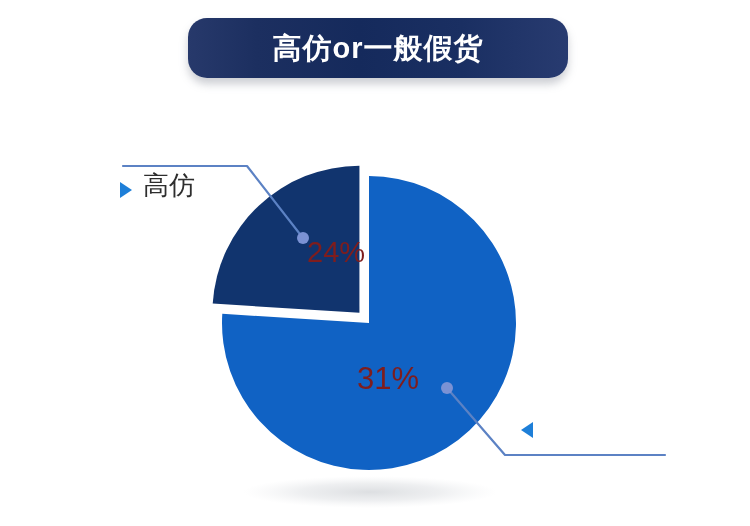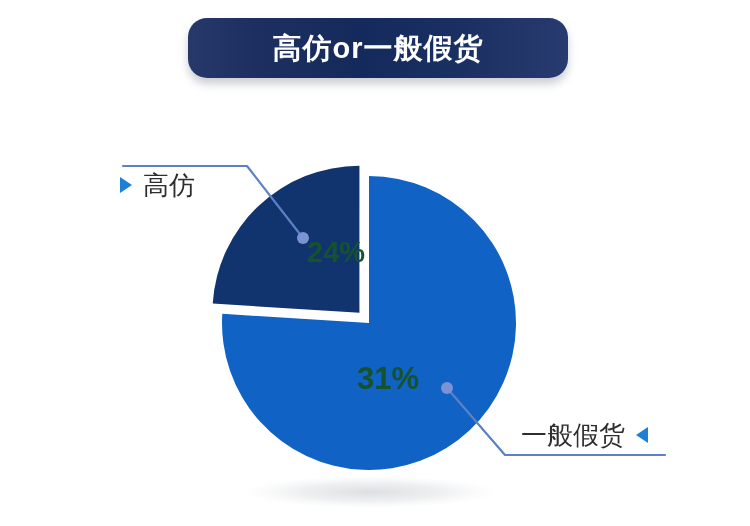--- a/index.html
+++ b/index.html
@@ -58,34 +58,34 @@
   #chart-svg {
     position: absolute;
     left: 0;
     top: 0;
     display: block;
   }
 
   
   .slice-value {
     position: absolute;
-    color: #14532d;
+    color: #7f1d1d;
     font-size: 30px;
-    font-weight: bold;
+    font-weight: normal;
     white-space: nowrap;
     line-height: 1;
   }
   #value-small { left: 307px; top: 238px; font-size: 29px; }
   #value-large { left: 357px; top: 363px; font-size: 31px; }
 
   
   .cat-label {
     position: absolute;
     display: flex;
-    align-items: center;
+    align-items: flex-end;
     gap: 11px;
     white-space: nowrap;
     color: #2E2E2E;
     font-size: 26px;
     line-height: 1;
   }
   #label-small { left: 120px; top: 172px; }
   #label-large { left: 521px; top: 422px; }
 
   .tri {
@@ -141,18 +141,17 @@
     <div class="slice-value" id="value-small">24%</div>
 
     <div class="slice-value" id="value-large">31%</div>
 
     <div class="cat-label" id="label-small">
       <span class="tri tri-right"></span>
       <span class="cat-text">高仿</span>
     </div>
 
     <div class="cat-label" id="label-large">
-      <span class="cat-text">一般假货</span>
       <span class="tri tri-left"></span>
     </div>
 
   </div>
 </div>
 
 </body></html>

